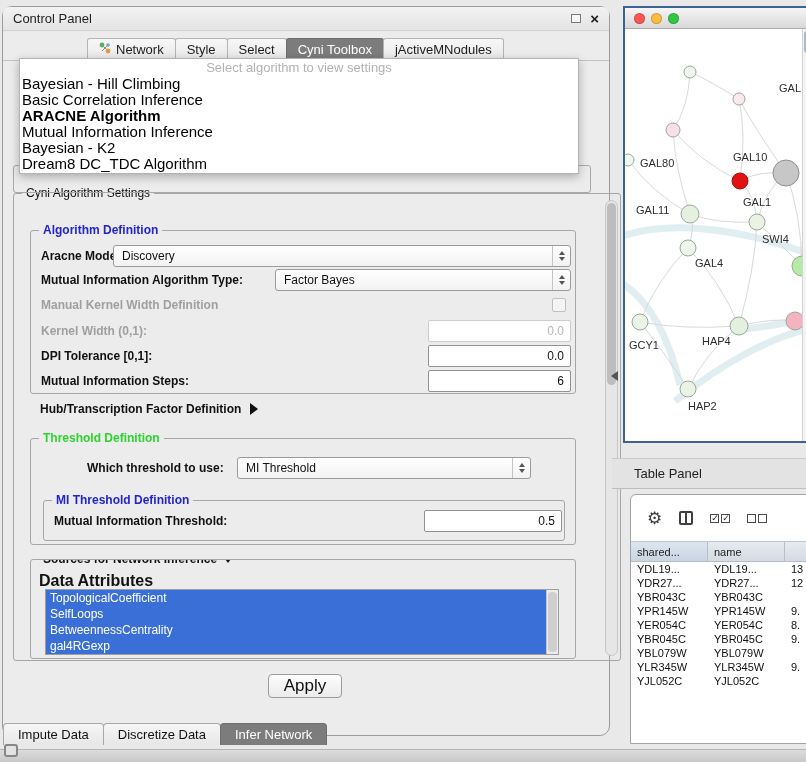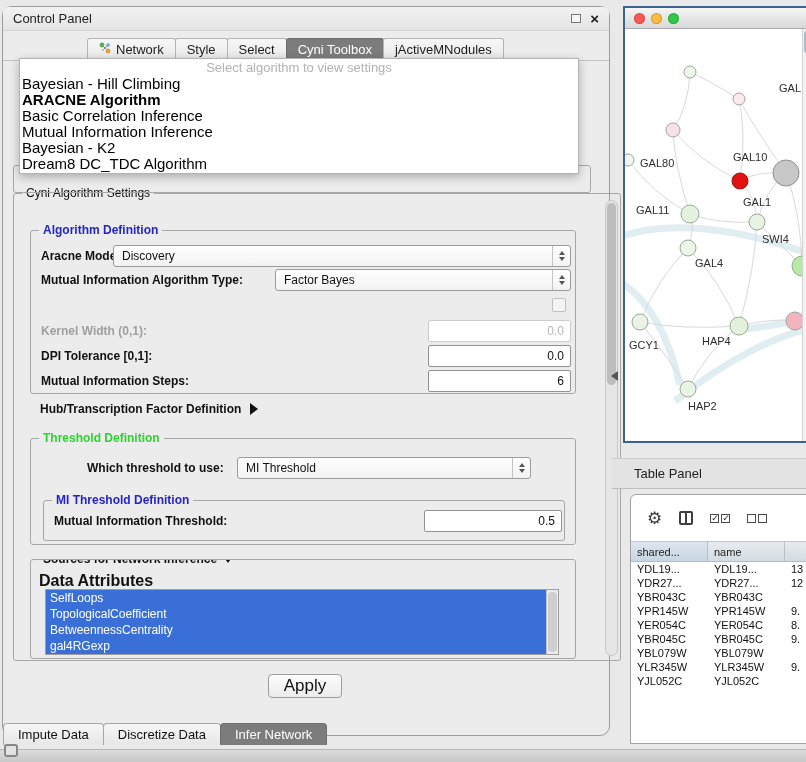--- a/index.html
+++ b/index.html
@@ -134,22 +134,22 @@
         </div>
     </div>
 
     <div class="algo-groupbox"></div>
 
     <div id="algo-dropdown">
       <div class="algo-placeholder">Select algorithm to view settings</div>
       <div id="algo-list">
 
       <div class="algo-item">Bayesian - Hill Climbing</div>
+          <div class="algo-item">Basic Correlation Inference</div>
           <div class="algo-item selected">ARACNE Algorithm</div>
-          <div class="algo-item">Basic Correlation Inference</div>
           <div class="algo-item">Mutual Information Inference</div>
           <div class="algo-item">Bayesian - K2</div>
           <div class="algo-item">Dream8 DC_TDC Algorithm</div>
         </div>
     </div>
 
     <div id="settings-group" class="groupbox">
       <span class="legend">Cyni Algorithm Settings</span>
 
       <div id="algdef-box" class="groupbox">
@@ -166,20 +166,21 @@
 
         <div class="field-label" style="left:10px;top:42px">Mutual Information Algorithm Type:</div>
         <div class="combo" style="left:244px;top:38px;width:296px">
           <span>Factor Bayes</span>
           <span class="combo-arrows">
               <i class="up"></i>
               <i class="dn"></i>
             </span>
         </div>
 
+        <div class="field-label disabled" style="left:10px;top:67px">Manual Kernel Width Definition</div>
         <div class="checkbox" style="left:521px;top:67px"></div>
 
         <div class="field-label disabled" style="left:10px;top:93px">Kernel Width (0,1):</div>
         <div class="tfield disabled" style="left:397px;top:89px;width:143px">
             <span>0.0</span>
           </div>
 
         <div class="field-label" style="left:10px;top:118px">DPI Tolerance [0,1]:</div>
         <div class="tfield" style="left:397px;top:114px;width:143px">
             <span>0.0</span>
@@ -219,22 +220,22 @@
 
       <div id="sources-box" class="groupbox">
         <span class="legend boldblack">
           <span>Sources for Network Inference</span>
           <span class="tri-down"></span>
         </span>
         <div class="data-attr-label">Data Attributes</div>
         <div class="attr-list">
           <div class="attr-items">
 
-          <div class="attr-item">SelfLoops</div>
-              <div class="attr-item">TopologicalCoefficient</div>
+          <div class="attr-item">TopologicalCoefficient</div>
+              <div class="attr-item">SelfLoops</div>
               <div class="attr-item">BetweennessCentrality</div>
               <div class="attr-item">gal4RGexp</div>
             </div>
           <div class="list-scrollbar">
               <div class="thumb2"></div>
             </div>
         </div>
       </div>
 
       <div class="v-scrollbar">

